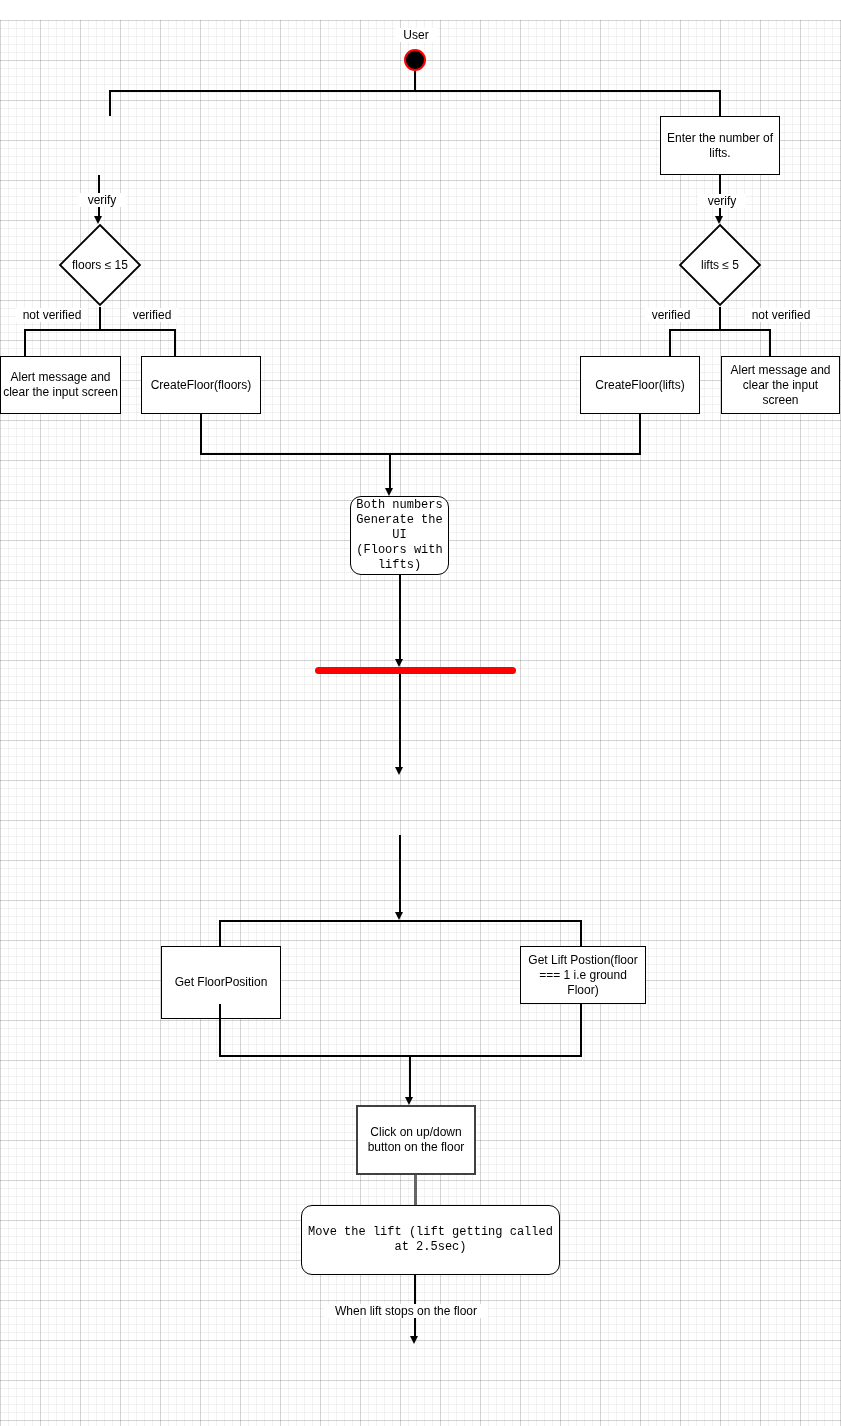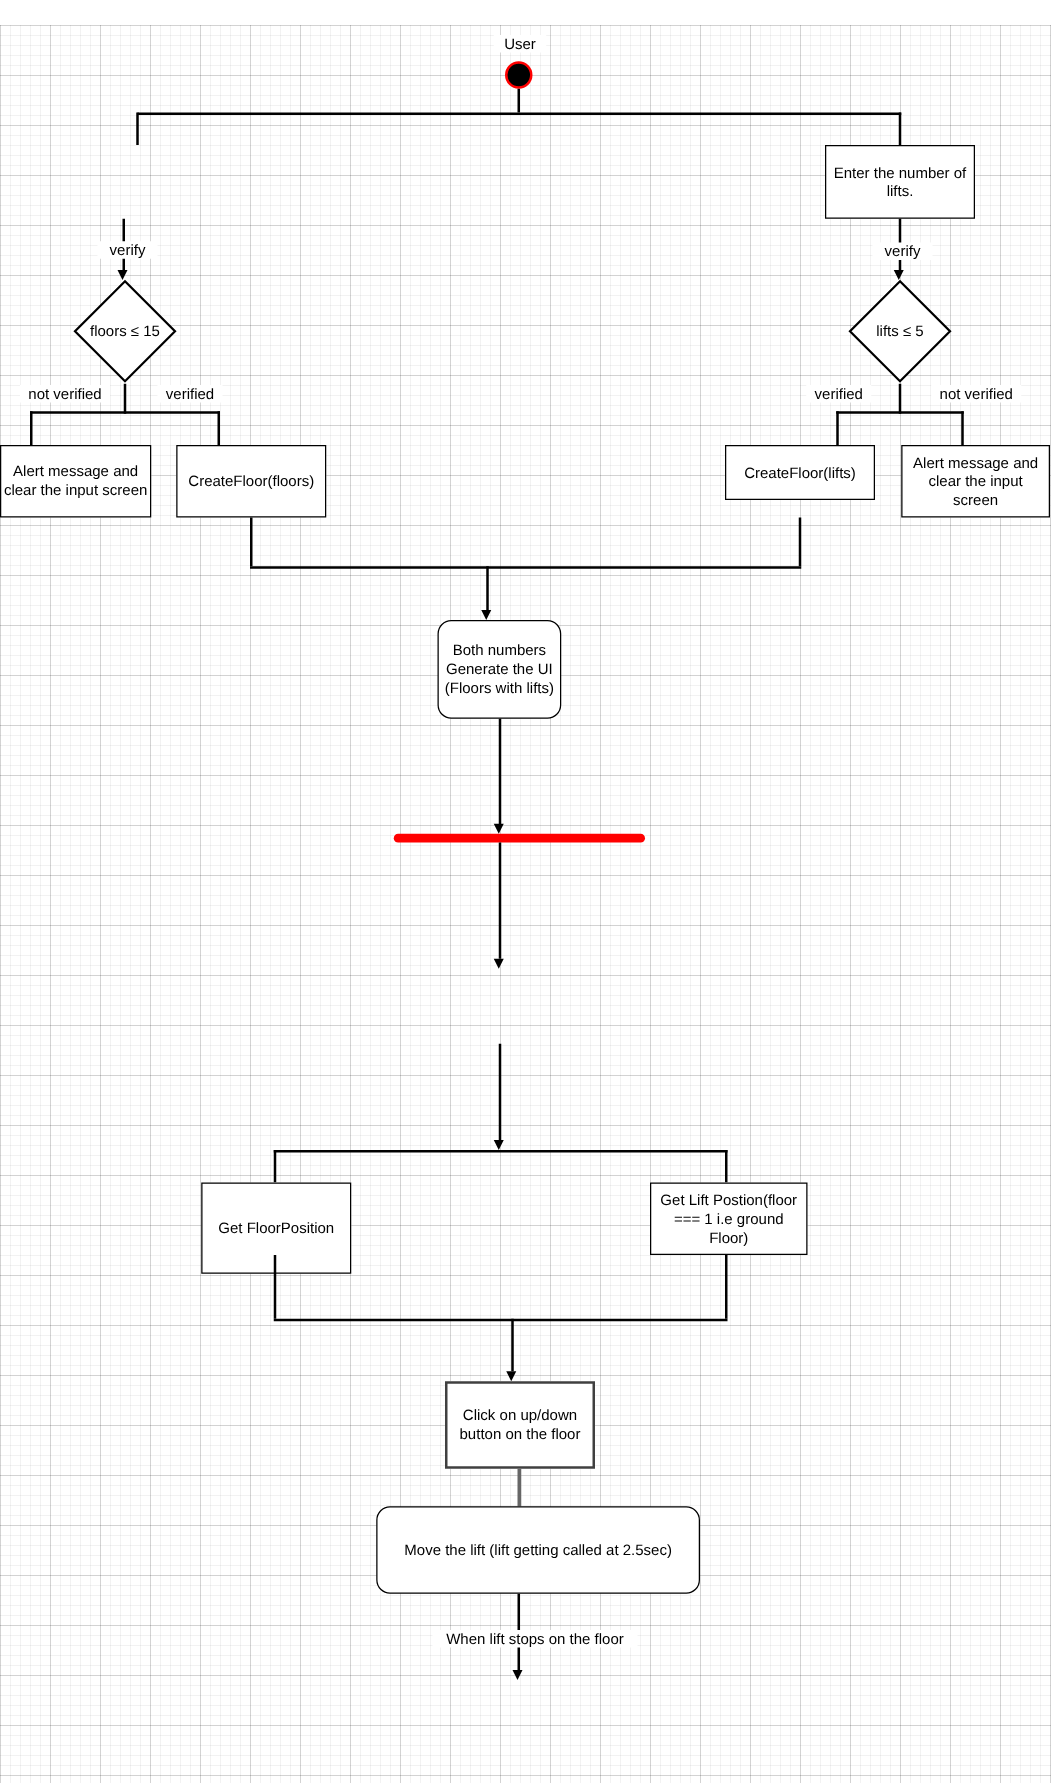--- a/index.html
+++ b/index.html
@@ -14,21 +14,21 @@
       linear-gradient(to bottom, rgba(0,0,0,0.05) 1px, transparent 1px);
     background-size:40px 40px, 40px 40px, 8px 8px, 8px 8px;
     margin-top:20px;
   }
   .node {
     position:absolute; box-sizing:border-box; background:#fff;
     border:1.5px solid #000; color:#000;
     display:flex; flex-direction:column; align-items:center; justify-content:center;
     text-align:center; font-size:12px; line-height:1.25; padding:2px;
   }
-  .rounded { border-radius:11px; }
+  .rounded { border-radius:11px;font-family:Liberation Mono, monospace; }
   .biground { border-radius:14px; }
   .line { position:absolute; background:#000; }
   .grayline { position:absolute; background:#666666; }
   .elabel {
     position:absolute; background:#fff; color:#000; font-size:12px;
     text-align:center; line-height:14px; padding:0 1px; white-space:nowrap;
   }
   .arrow-down {
     position:absolute; width:0; height:0;
     border-left:4.5px solid transparent; border-right:4.5px solid transparent;
@@ -101,21 +101,21 @@
   <div class="line" style="left:769px; top:309px; width:2px; height:27px;"></div>
   <div class="elabel" style="left:645px; top:288px; width:50px;">verified</div>
   <div class="elabel" style="left:745px; top:288px; width:70px;">not verified</div>
 
   <div class="node" style="left:0px; top:336px; width:121px; height:58px;">
     <div>Alert message and clear the input screen</div>
   </div>
   <div class="node" style="left:141px; top:336px; width:120px; height:58px;">
     <div>CreateFloor(floors)</div>
   </div>
-  <div class="node" style="left:580px; top:336px; width:120px; height:44px;">
+  <div class="node" style="left:580px; top:336px; width:120px; height:58px;">
     <div>CreateFloor(lifts)</div>
   </div>
   <div class="node" style="left:721px; top:336px; width:119px; height:58px;">
     <div>Alert message and clear the input screen</div>
   </div>
 
   <div class="line" style="left:200px; top:394px; width:2px; height:39px;"></div>
   <div class="line" style="left:639px; top:394px; width:2px; height:39px;"></div>
   <div class="line" style="left:200px; top:433px; width:441px; height:2px;"></div>
   <div class="line" style="left:389px; top:433px; width:2px; height:36px;"></div>
@@ -158,16 +158,16 @@
   </div>
 
   <div class="grayline" style="left:414px; top:1155px; width:3px; height:30px;"></div>
 
   <div class="node rounded" style="left:301px; top:1185px; width:259px; height:70px;">
     <div>Move the lift (lift getting called at 2.5sec)</div>
   </div>
 
   <div class="line" style="left:414px; top:1255px; width:2px; height:61px;"></div>
   <div class="arrow-down" style="left:410px; top:1316px;"></div>
-  <div class="elabel" style="left:346px; top:1284px; width:162px;text-align:center;">When lift stops on the floor</div>
+  <div class="elabel" style="left:324px; top:1284px; width:162px;text-align:center;">When lift stops on the floor</div>
 
 
 </div>
 
 </body></html>

